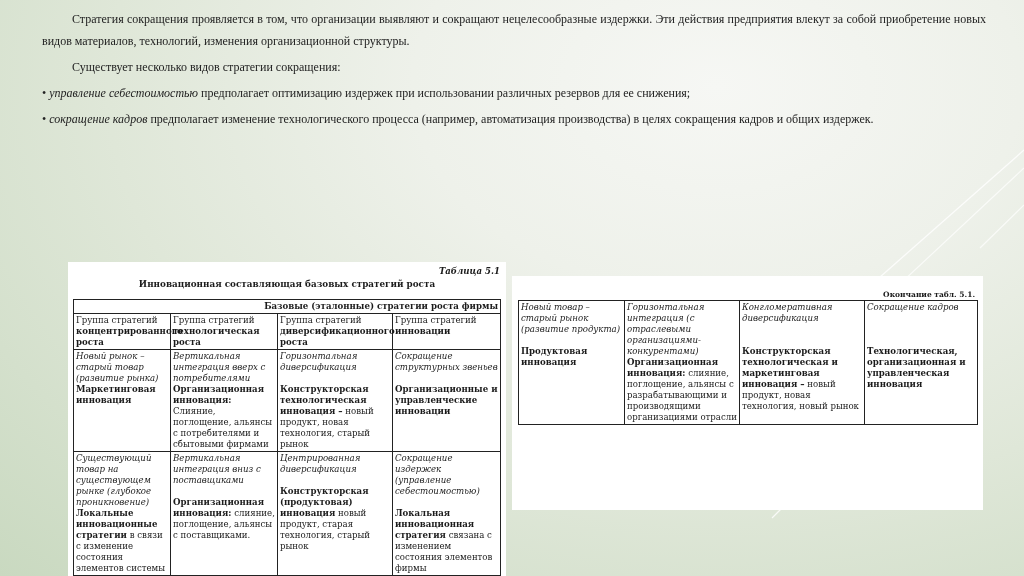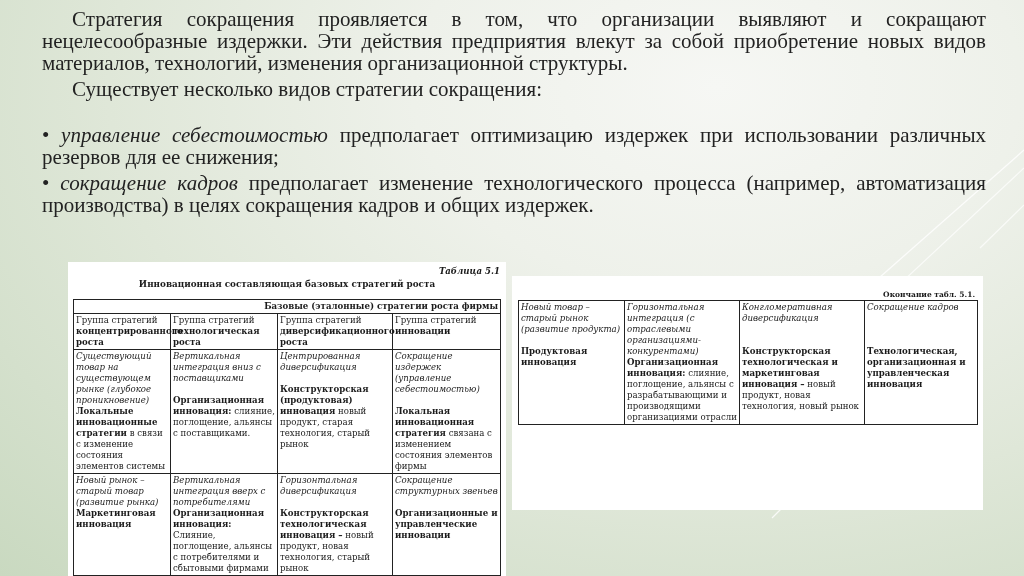--- a/index.html
+++ b/index.html
@@ -5,25 +5,25 @@
   html, body { margin: 0; padding: 0; }
   body {
     width: 1024px; height: 576px; overflow: hidden; position: relative;
     background: radial-gradient(ellipse at 70% 15%, #f6f7f4 0%, #eef1ea 30%, #dfe7d8 60%, #c9d9c0 100%);
     font-family: "Liberation Serif", serif;
     color: #222;
   }
   .deco-lines { position: absolute; left: 0; top: 0; width: 1024px; height: 576px; pointer-events: none; }
   .text-block {
     position: absolute; left: 42px; top: 8px; width: 944px;
-    font-size: 21px; line-height: 22px; text-align: justify;
+    font-size: 12px; line-height: 22px; text-align: justify;
   }
   .text-block p { margin: 0 0 4px 0; }
   .indent { text-indent: 30px; }
-  .text-block p.gap { margin-bottom: 24px; }
+  .text-block p.gap { margin-bottom: 4px; }
   em { font-style: italic; }
 
   .table-img {
     position: absolute; background: #fff;
     font-family: "DejaVu Serif", serif; color: #1b1b1b;
   }
   #tbl1 { left: 68px; top: 262px; width: 438px; height: 314px; }
   #tbl2 { left: 512px; top: 276px; width: 471px; height: 234px; }
   .tbl-num { position: absolute; font-size: 8.6px; font-style: italic; font-weight: bold; }
   #tbl1 .tbl-num { right: 6px; top: 4px; }
@@ -69,30 +69,30 @@
         <tr>
           <td colspan="4" class="cap">Базовые (эталонные) стратегии роста фирмы</td>
         </tr>
     <tr>
       <td><span>Группа стратегий</span> <span class="bd">концентрированного роста</span></td>
       <td><span>Группа стратегий</span> <span class="bd">технологическая роста</span></td>
       <td><span>Группа стратегий</span> <span class="bd">диверсификационного роста</span></td>
       <td><span>Группа стратегий</span> <span class="bd">инновации</span></td>
     </tr>
     <tr>
+      <td><span class="it">Новый рынок – старый товар (развитие рынка)</span><span class="bd">Маркетинговая инновация</span><span></span></td>
+      <td><span class="it">Вертикальная интеграция вверх с потребителями</span><span class="bd">Организационная инновация:</span><span> Слияние, поглощение, альянсы с потребителями и сбытовыми фирмами</span></td>
+      <td><span class="it">Горизонтальная диверсификация</span><span class="sp"></span><span class="bd">Конструкторская технологическая инновация –</span><span> новый продукт, новая технология, старый рынок</span></td>
+      <td><span class="it">Сокращение структурных звеньев</span><span class="sp"></span><span class="bd">Организационные и управленческие инновации</span><span></span></td>
+    </tr>
+    <tr>
       <td><span class="it">Существующий товар на существующем рынке (глубокое проникновение)</span><span class="bd">Локальные инновационные стратегии</span><span> в связи с изменение состояния элементов системы</span></td>
       <td><span class="it">Вертикальная интеграция вниз с поставщиками</span><span class="sp"></span><span class="bd">Организационная инновация:</span><span> слияние, поглощение, альянсы с поставщиками.</span></td>
       <td><span class="it">Центрированная диверсификация</span><span class="sp"></span><span class="bd">Конструкторская (продуктовая) инновация</span><span> новый продукт, старая технология, старый рынок</span></td>
       <td><span class="it">Сокращение издержек (управление себестоимостью)</span><span class="sp"></span><span class="bd">Локальная инновационная стратегия</span><span> связана с изменением состояния элементов фирмы</span></td>
-    </tr>
-    <tr>
-      <td><span class="it">Новый рынок – старый товар (развитие рынка)</span><span class="bd">Маркетинговая инновация</span><span></span></td>
-      <td><span class="it">Вертикальная интеграция вверх с потребителями</span><span class="bd">Организационная инновация:</span><span> Слияние, поглощение, альянсы с потребителями и сбытовыми фирмами</span></td>
-      <td><span class="it">Горизонтальная диверсификация</span><span class="sp"></span><span class="bd">Конструкторская технологическая инновация –</span><span> новый продукт, новая технология, старый рынок</span></td>
-      <td><span class="it">Сокращение структурных звеньев</span><span class="sp"></span><span class="bd">Организационные и управленческие инновации</span><span></span></td>
     </tr>
   </tbody>
     </table>
 </div>
 
 <div class="table-img" id="tbl2">
   <div class="tbl-num">Окончание табл. 5.1.</div>
   <table class="doc">
     <colgroup>
         <col style="width:106px">

